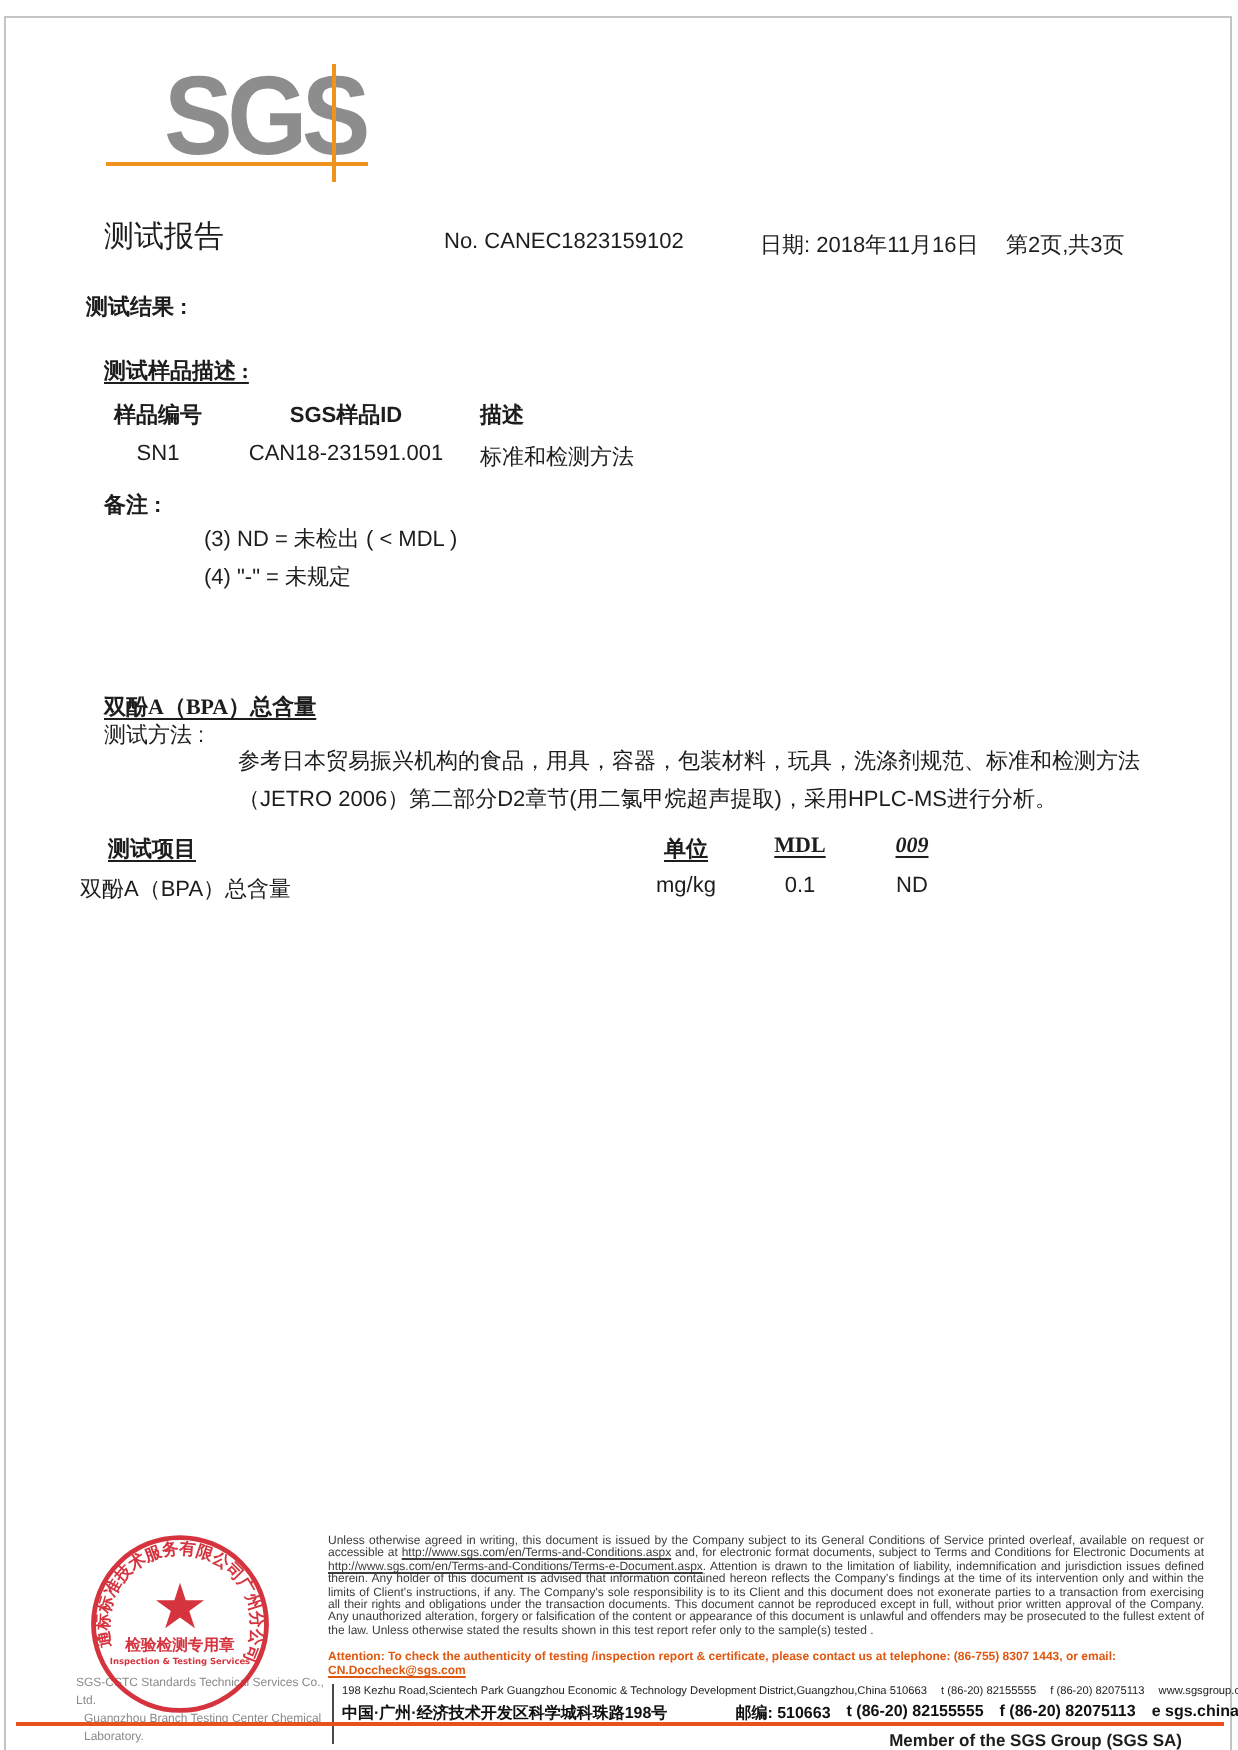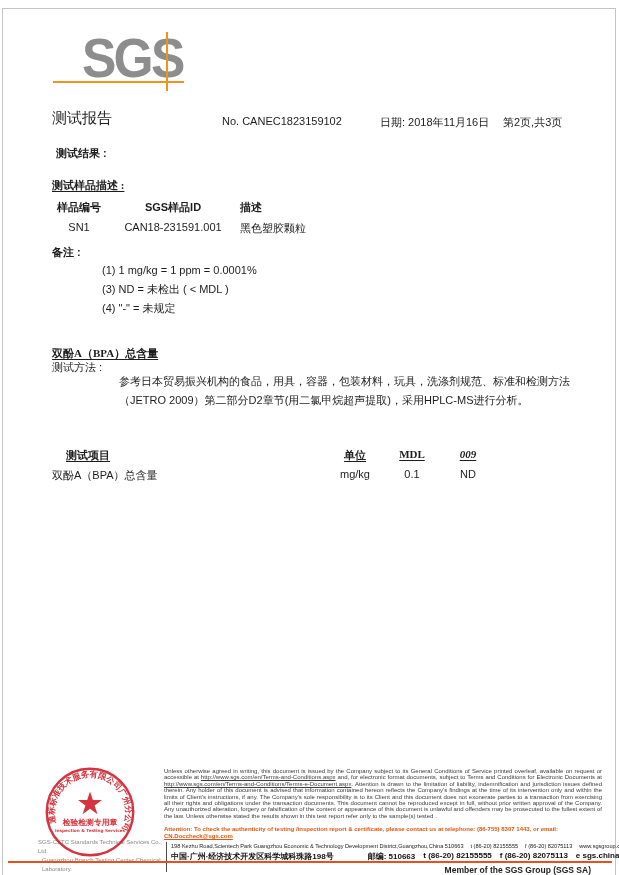--- a/index.html
+++ b/index.html
@@ -72,49 +72,48 @@
 
   <div class="abs logo-text" style="left:82px; top:30px;">SGS</div>
   <div class="abs logo-hline" style="left:53px; top:81px; width:131px;"></div>
   <div class="abs logo-vline" style="left:166px; top:32px; height:59px;"></div>
 
   <div class="abs report-title" style="left:52px; top:109px;">测试报告</div>
   <div class="abs hdr-text" style="left:222px; top:115px;">No. CANEC1823159102</div>
   <div class="abs hdr-text" style="left:380px; top:115px;">日期: 2018年11月16日</div>
   <div class="abs hdr-text" style="left:503px; top:115px;">第2页,共3页</div>
 
-  <div class="abs body-text bold" style="left:56px; top:146px;">测试结果 :</div>
+  <div class="abs body-text bold" style="left:43px; top:146px;">测试结果 :</div>
 
   <div class="abs body-text bold u" style="left:52px; top:178px;">测试样品描述 :</div>
 
   <div class="abs sample-table" style="left:48px; top:200px;">
     <div class="sample-row bold">
       <span class="c1">样品编号</span>
       <span class="c2">SGS样品ID</span>
       <span class="c3">描述</span>
     </div>
     <div class="sample-row">
       <span class="c1">SN1</span>
       <span class="c2">CAN18-231591.001</span>
-      <span class="c3">黑色塑胶颗粒</span>
+      <span class="c3">标准和检测方法</span>
     </div>
   </div>
 
   <div class="abs body-text bold" style="left:52px; top:245px;">备注 :</div>
   <div class="abs" style="left:102px; top:261px;">
-    <div class="note-line">(1) 1 mg/kg = 1 ppm = 0.0001%</div>
     <div class="note-line">(3) ND = 未检出 ( &lt; MDL )</div>
     <div class="note-line">(4) "-" = 未规定</div>
   </div>
 
   <div class="abs body-text bold u" style="left:52px; top:346px;">双酚A（BPA）总含量</div>
   <div class="abs body-text" style="left:52px; top:360px;">测试方法 :</div>
-  <div class="abs method-text" style="left:119px; top:372px;">参考日本贸易振兴机构的食品，用具，容器，包装材料，玩具，洗涤剂规范、标准和检测方法（JETRO 2009）第二部分D2章节(用二氯甲烷超声提取)，采用HPLC-MS进行分析。</div>
+  <div class="abs method-text" style="left:119px; top:372px;">参考日本贸易振兴机构的食品，用具，容器，包装材料，玩具，洗涤剂规范、标准和检测方法（JETRO 2006）第二部分D2章节(用二氯甲烷超声提取)，采用HPLC-MS进行分析。</div>
 
-  <div class="abs" style="left:52px; top:417px;margin-top:31px;">
+  <div class="abs" style="left:40px; top:417px;">
     <div class="rt-row rt-head">
       <span class="item u">测试项目</span>
       <span class="unit"><span class="u">单位</span></span>
       <span class="mdl"><span class="u">MDL</span></span>
       <span class="val"><span class="u italic">009</span></span>
     </div>
     <div class="rt-row" style="margin-top:5px;">
       <span class="item">双酚A（BPA）总含量</span>
       <span class="unit">mg/kg</span>
       <span class="mdl">0.1</span>

